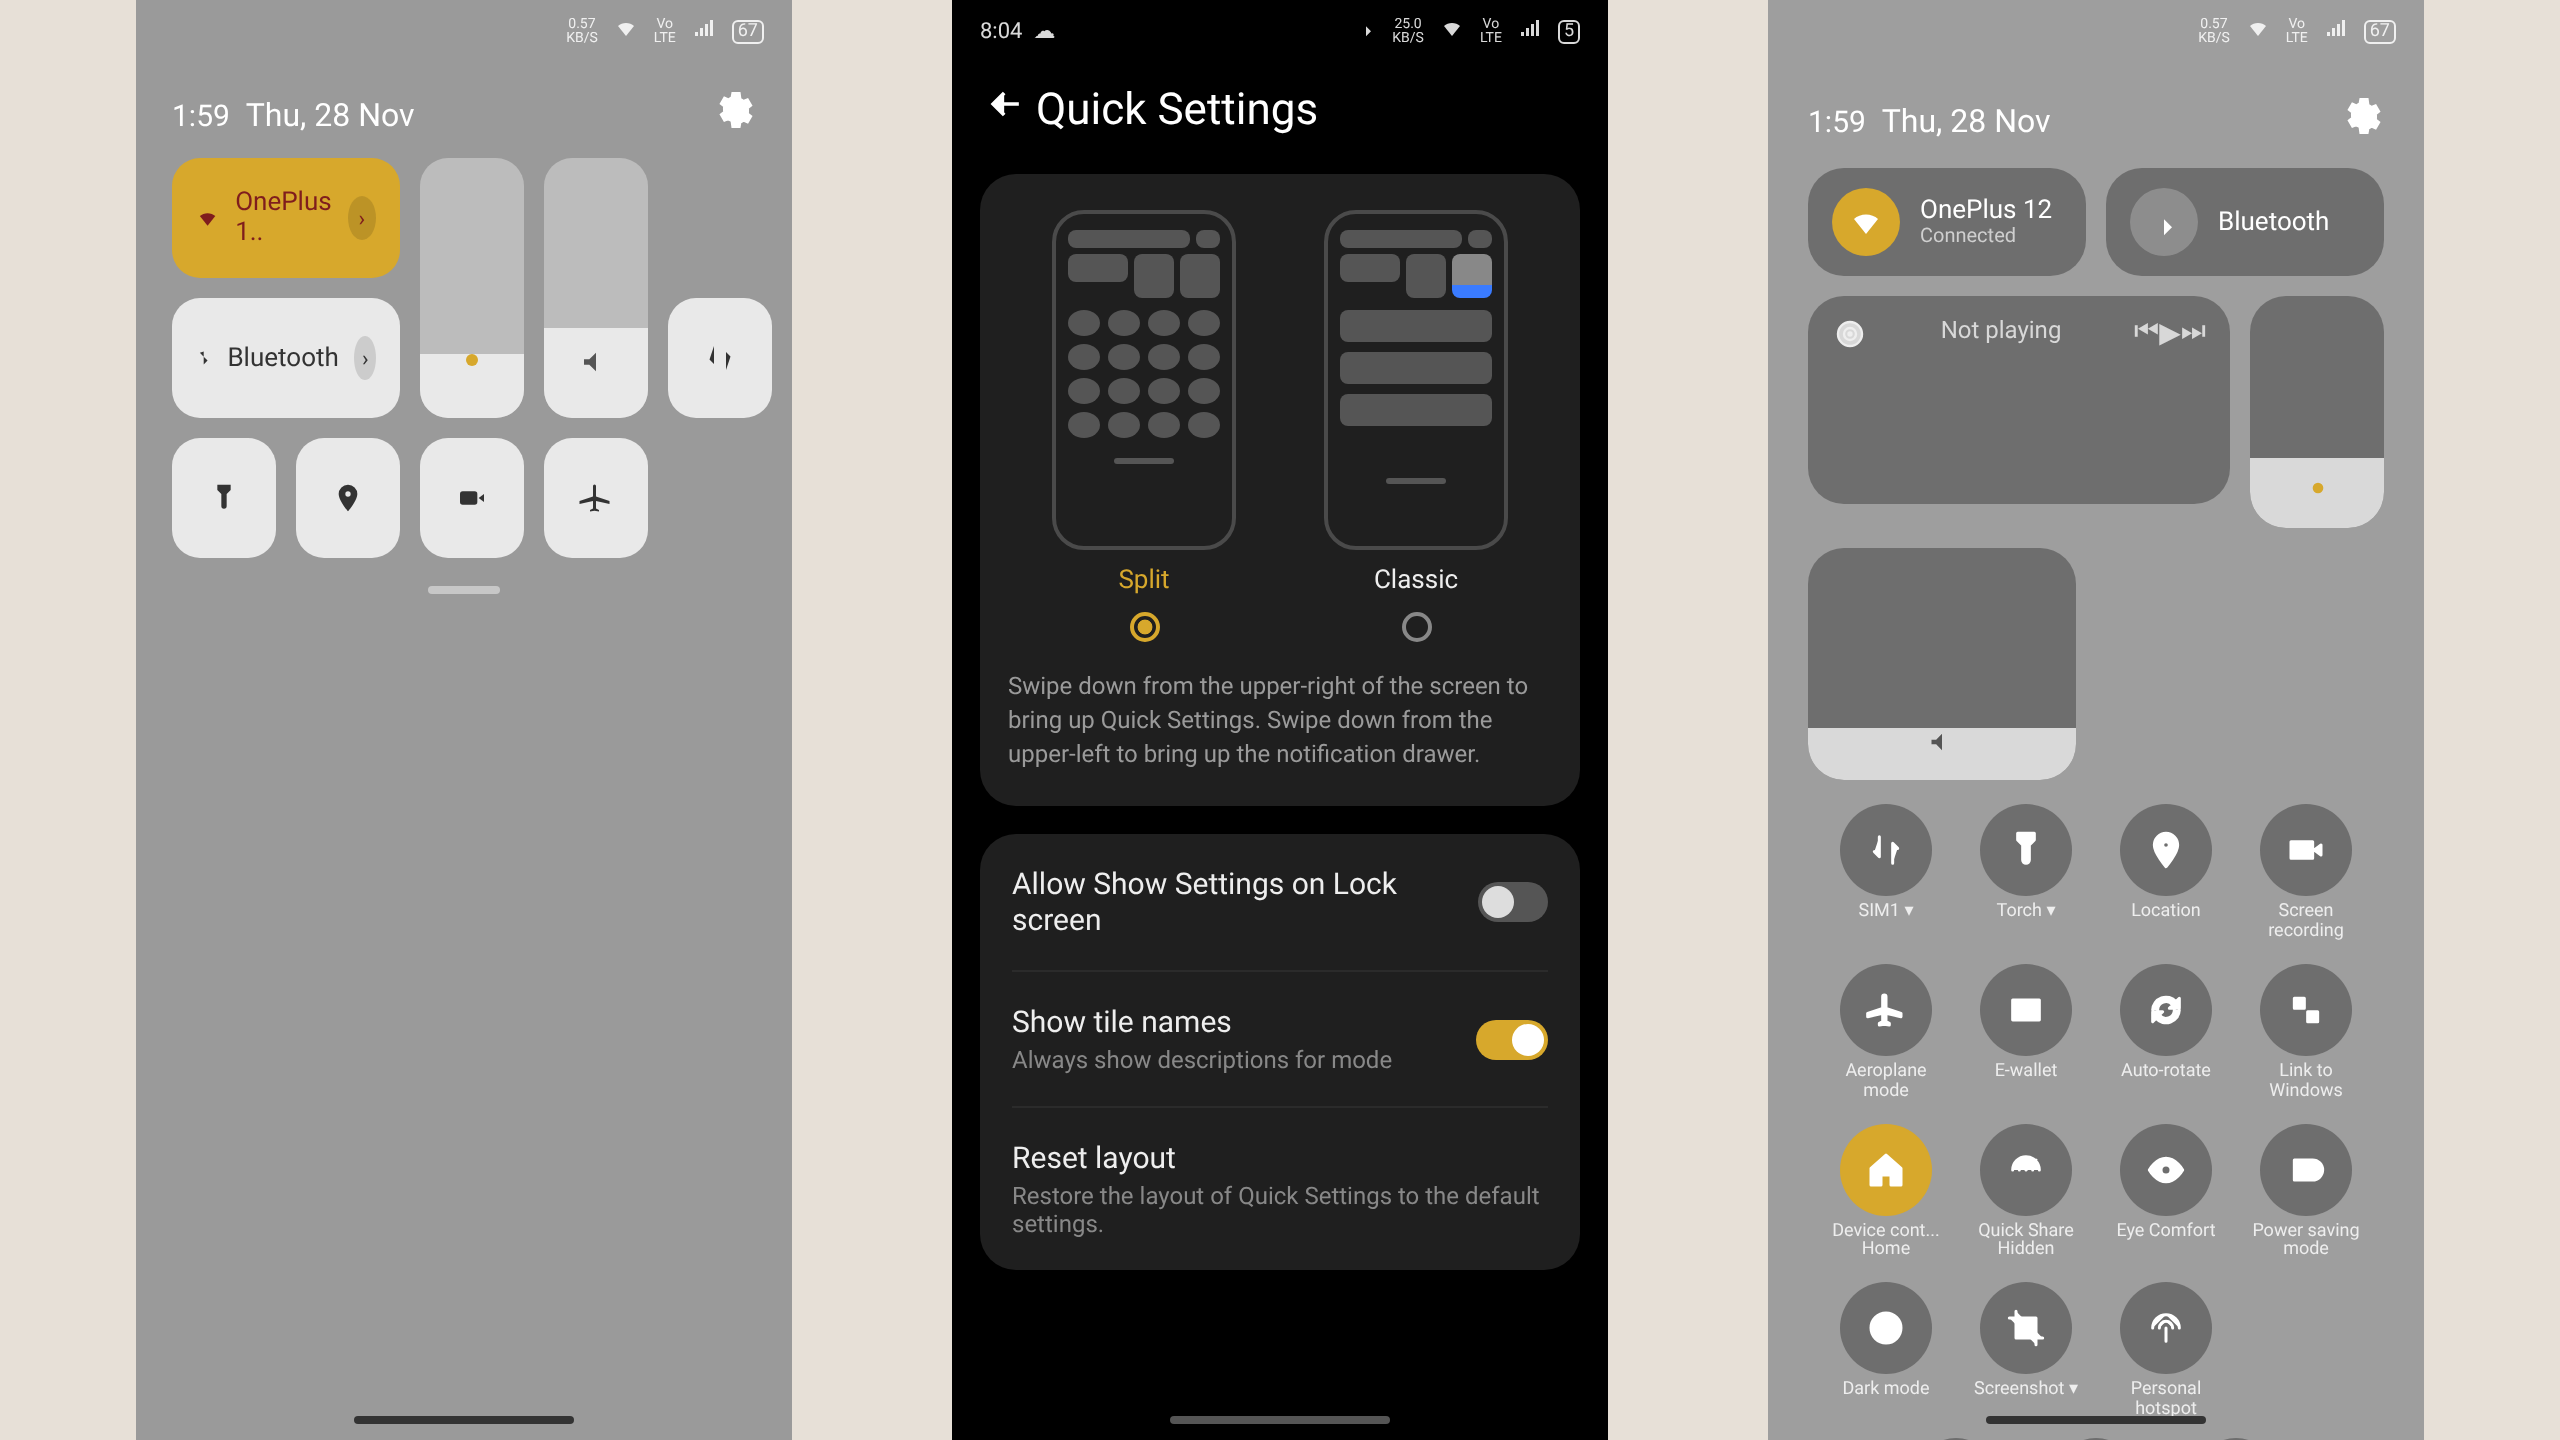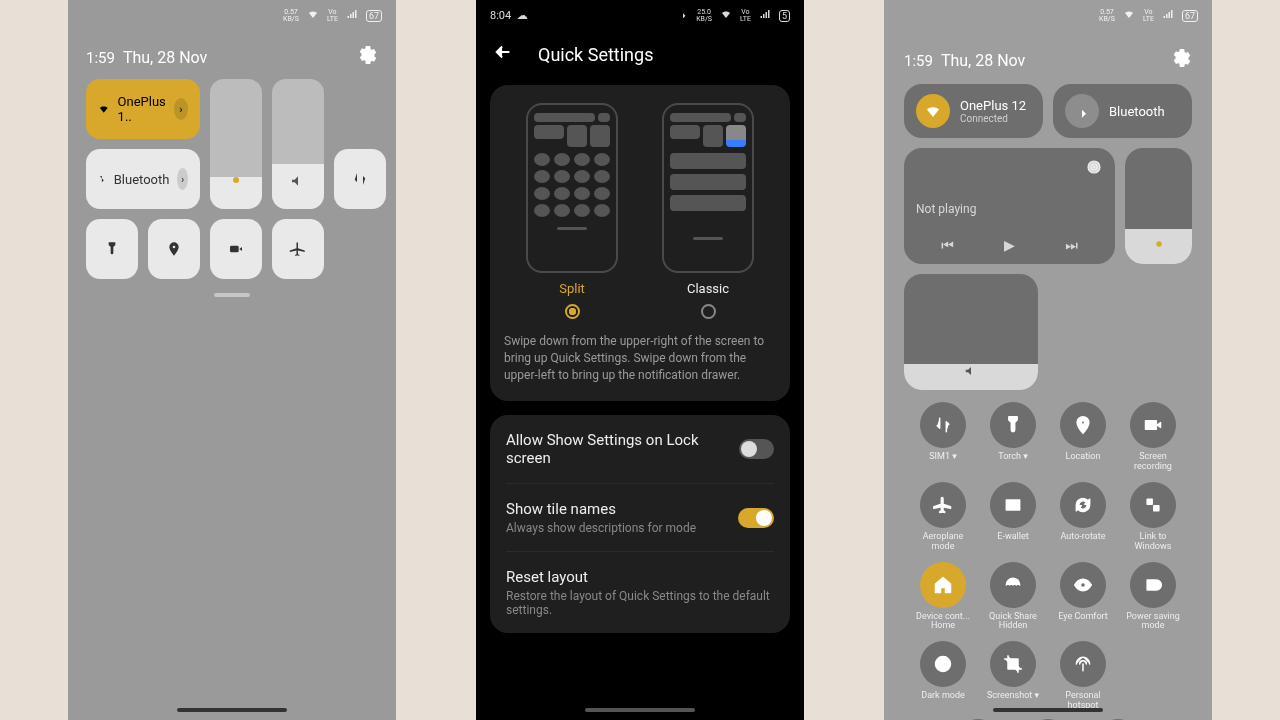--- a/index.html
+++ b/index.html
@@ -23,29 +23,29 @@
   .battery-pill { border:1px solid #fff; border-radius:3px; padding:0 2px; font-size:9px; }
   
   .p1 .top { display:flex; justify-content:space-between; align-items:center; padding:22px 18px 10px 18px; color:#fff;}
   .p1 .time { font-size:15px; font-weight:400;}
   .tiles {
     padding:0 18px; display:grid; grid-template-columns:repeat(5,52px); grid-auto-rows:60px; gap:10px;
   }
   .tile { background:#e9e9e9; border-radius:14px; display:flex; align-items:center; justify-content:center; color:#333;}
   .tile.wide { grid-column:span 2; justify-content:flex-start; padding:0 12px; gap:8px; font-size:13px;}
   .tile.wide .chev { margin-left:auto; background:rgba(0,0,0,.12); border-radius:50%; width:22px; height:22px; display:flex; align-items:center; justify-content:center; font-size:11px;}
-  .wifi-tile { background:var(--accent); color:#000000;}
+  .wifi-tile { background:var(--accent); color:#7f1d1d;}
   .slider-box { background:#bcbcbc; border-radius:14px; position:relative; overflow:hidden; display:flex; align-items:flex-end; justify-content:center; color:#555;}
   .slider-fill { position:absolute; bottom:0; left:0; right:0; background:#e9e9e9;}
   .slider-box svg, .slider-box .icn { position:relative; margin-bottom:8px;}
   .no-notif { position:absolute; left:0; right:0; top:495px; text-align:center; font-size:12px; letter-spacing:.5px; color:#fff;}
   .drag-hint { width:36px; height:4px; background:rgba(255,255,255,.45); border-radius:2px; margin:14px auto 0 auto;}
   .navbar { position:absolute; bottom:8px; left:50%; transform:translateX(-50%); width:110px; height:4px; border-radius:2px; background:#333;}
   
-  .p2 .header { display:flex; align-items:center; gap:24px; padding:18px 16px; font-size:18px; color:#fff;}
+  .p2 .header { display:flex; align-items:center; gap:4px; padding:18px 16px; font-size:22px; color:#fff;}
   .card { background:#1f1f1f; margin:0 14px 14px 14px; border-radius:18px; padding:18px 14px;}
   .mode-row { display:flex; justify-content:space-around; }
   .mini-phone { width:92px; height:170px; border:2px solid #4a4a4a; border-radius:16px; padding:8px 6px; background:transparent;}
   .mini-phone .r { background:#555; border-radius:4px;}
   .opt-label { text-align:center; margin-top:8px; font-size:13px;}
   .opt-label.active { color:var(--accent);}
   .radio { width:15px; height:15px; border-radius:50%; border:2px solid #888; margin:8px auto 0 auto;}
   .radio.active { border-color:var(--accent); background:radial-gradient(circle, var(--accent) 45%, transparent 50%);}
   .desc { font-size:12px; color:#9a9a9a; margin-top:14px; line-height:1.4;}
   .setting-row { background:#1f1f1f; margin:0 14px; border-radius:18px; padding:0 16px;}
@@ -61,21 +61,21 @@
   .p3 .wide-card { background:#6e6e6e; border-radius:18px; display:flex; align-items:center; gap:10px; padding:10px 12px; color:#fff;}
   .p3 .wide-card .circle { width:34px; height:34px; border-radius:50%; display:flex; align-items:center; justify-content:center; background:rgba(255,255,255,.22);}
   .p3 .wide-card.wifi .circle { background:var(--accent);}
   .p3 .wide-card .txt .l1 { font-size:13px;}
   .p3 .wide-card .txt .l2 { font-size:10px; color:#cfcfcf;}
   .qs-grid { padding:12px 20px 0 20px; display:grid; grid-template-columns:repeat(4,56px); gap:10px 14px; justify-content:center;}
   .qs-item { display:flex; flex-direction:column; align-items:center; color:#eee; font-size:9px;}
   .qs-item .circ { width:46px; height:46px; border-radius:50%; background:#6e6e6e; display:flex; align-items:center; justify-content:center; color:#fff;}
   .qs-item.active .circ { background:var(--accent);}
   .qs-item .lbl { margin-top:4px; text-align:center; line-height:1.1;}
-  .media-card { grid-column:span 2; background:#6e6e6e; border-radius:18px; height:116px; padding:10px 12px; color:#d8d8d8; display:flex; flex-direction:column; justify-content:space-between;}
+  .media-card { grid-column:span 2; background:#6e6e6e; border-radius:18px; height:104px; padding:10px 12px; color:#d8d8d8; display:flex; justify-content:space-between;}
   .media-ctrls { display:flex; justify-content:space-around; font-size:14px;}
   .bright-slider, .vol-slider { background:#6e6e6e; border-radius:18px; height:116px; position:relative; overflow:hidden;}
   .bright-slider .fill, .vol-slider .fill { position:absolute; bottom:0; left:0; right:0; background:#d9d9d9;}
   .bright-slider .icn, .vol-slider .icn { position:absolute; bottom:8px; left:50%; transform:translateX(-50%); color:#555;}
   .pager { display:flex; justify-content:center; gap:30px; margin-top:8px;}
   .pager .pcirc { width:40px; height:40px; border-radius:50%; background:#6e6e6e; display:flex; align-items:center; justify-content:center; color:#ddd;}
   svg { fill:currentColor; }
 </style>
 </head>
 <body>

